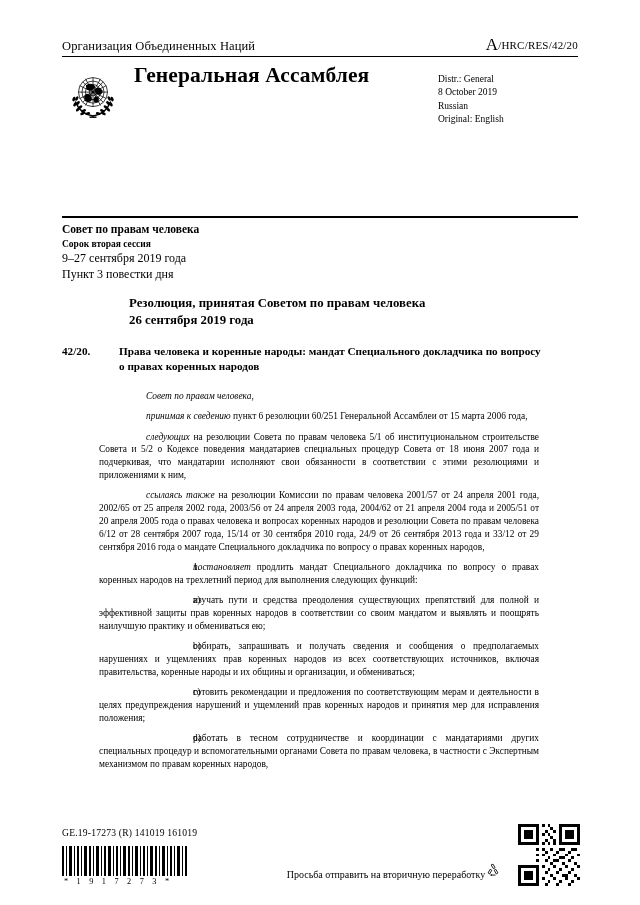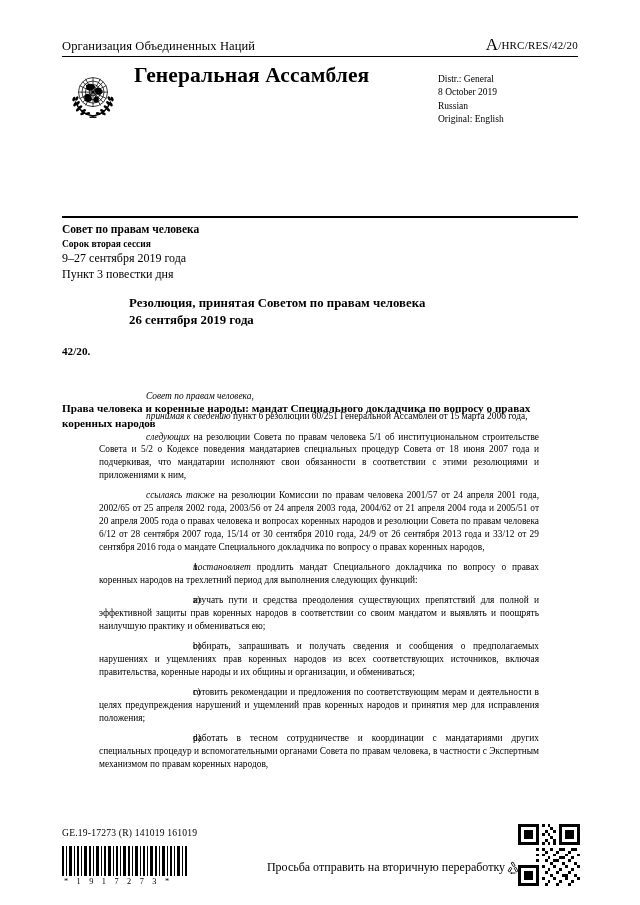--- a/index.html
+++ b/index.html
@@ -134,21 +134,20 @@
   
   .item-title {
     position: absolute;
     left: 62px;
     top: 344px;
     width: 480px;
     display: flex;
     font-size: 11.2px;
     font-weight: bold;
     line-height: 1.34;
-    flex-direction: column;
   }
   .item-num {
     flex: 0 0 57px;
     text-align: left;
   }
   .item-text { flex: 1 1 auto; }
 
   
   .body-text {
     position: absolute;
@@ -192,23 +191,23 @@
   .barcode { display: block; }
   .barcode-digits {
     font-size: 8.3px;
     letter-spacing: 3.2px;
     margin-top: 1px;
     padding-left: 2px;
   }
   .recycle {
     flex: 1 1 auto;
     display: flex;
-    align-items: flex-start;
+    align-items: flex-end;
     justify-content: center;
-    font-size: 12px;
+    font-size: 10px;
     padding-bottom: 6px;
     margin-left: 20px;
   }
   .recycle-text { white-space: nowrap; }
   .qr-wrap {
     position: absolute;
     right: -2px;
     top: -3px;
   }
   .qr { display: block; image-rendering: pixelated; }

